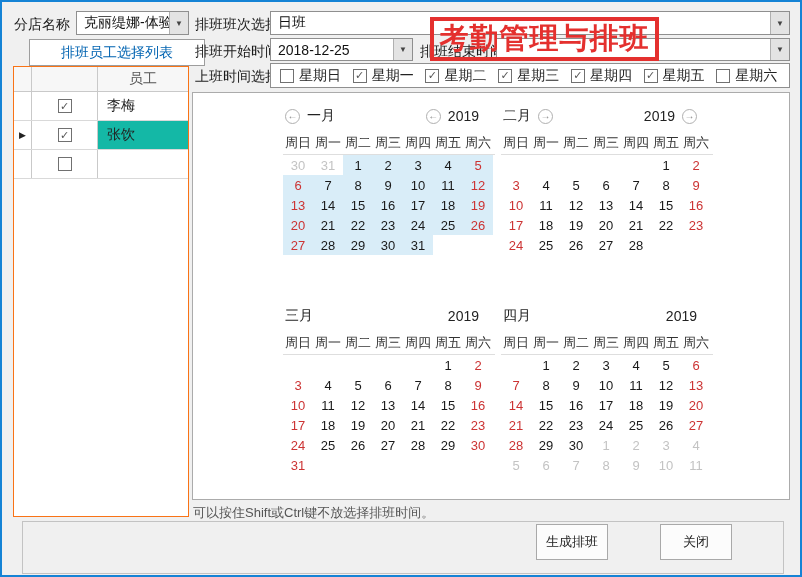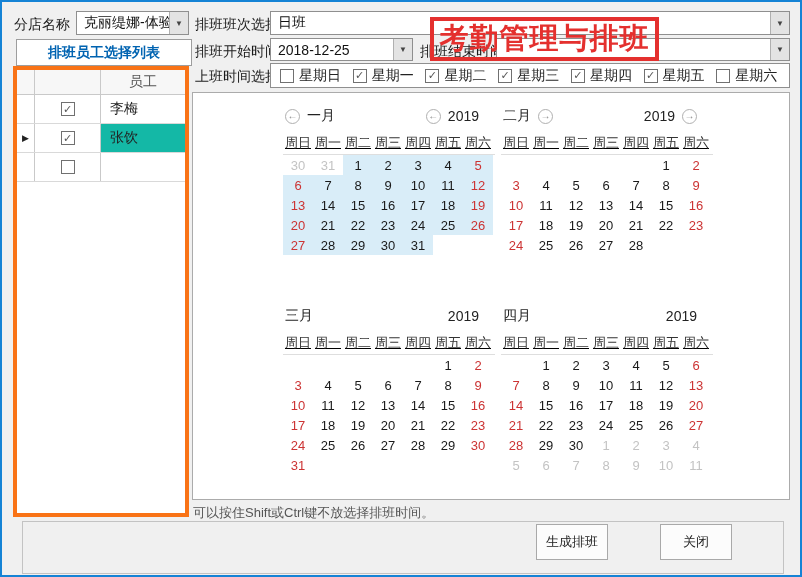--- a/index.html
+++ b/index.html
@@ -10,48 +10,48 @@
 
   .combo { position:absolute; background:#fff; border:1px solid #8f8f8f; display:flex; align-items:stretch; }
   .combo .val { flex:1; display:flex; align-items:center; padding-left:7px; font-size:14px; color:#111; white-space:nowrap; overflow:hidden; }
   .combo .dd { width:19px; background:#e3e3e3; border-left:1px solid #b0b0b0; display:flex; align-items:center; justify-content:center; font-size:8px; color:#444; }
 
   #lbl-branch { left:12px; top:14px; }
   #combo-branch { left:74px; top:9px; width:113px; height:24px; }
   #lbl-shift { left:193px; top:14px; }
   #combo-shift { left:268px; top:9px; width:520px; height:24px; }
 
-  #emp-title { position:absolute; left:14px; top:37px; width:176px; height:27px; background:#fff; border:1px solid #9d9d9d; color:#0063b1; font-weight:bold; font-size:14px; display:flex; align-items:center; justify-content:center;text-align:center; }
+  #emp-title { position:absolute; left:27px; top:37px; width:176px; height:27px; background:#fff; border:1px solid #9d9d9d; color:#0063b1; font-weight:normal; font-size:14px; display:flex; align-items:center; justify-content:center;text-align:center; }
 
   #lbl-start { left:193px; top:41px; }
   #combo-start { left:268px; top:36px; width:143px; height:23px; }
   #lbl-end { left:418px; top:41px; }
   #combo-end { left:494px; top:36px; width:294px; height:23px; }
 
   #lbl-worktime { left:193px; top:66px; }
   #weekday-box { position:absolute; left:268px; top:61px; width:520px; height:25px; background:#fff; border:1px solid #8f8f8f; display:flex; align-items:center; padding-left:9px; }
   .wk-item { display:flex; align-items:center; width:73px; gap:5px; font-size:14px; color:#222; }
   .cb { width:14px; height:14px; background:#fff; border:1px solid #707070; display:flex; align-items:center; justify-content:center; font-size:11px; color:#555; line-height:1; flex:none; }
 
-  #emp-table { position:absolute; left:11px; top:64px; width:176px; height:451px; background:#fff; border:4px solid #f97316; }
+  #emp-table { position:absolute; left:11px; top:64px; width:176px; height:451px; background:#fff; border:1px solid #f97316; }
   .emp-hrow { display:flex; height:25px; border-bottom:1px solid #c9c9c9; background:#f7f7f7; }
   .emp-row { display:flex; height:29px; border-bottom:1px solid #d9d9d9; background:#fff; }
   .cell-sel { width:18px; border-right:1px solid #c9c9c9; display:flex; align-items:center; justify-content:center; flex:none; }
   .cell-cb { width:66px; border-right:1px solid #c9c9c9; display:flex; align-items:center; justify-content:center; flex:none; }
   .cell-name { flex:1; display:flex; align-items:center; padding-left:9px; font-size:14px; color:#222; }
   .emp-hrow .cell-name { justify-content:center; padding-left:0; color:#555; }
   .emp-row.selected .cell-name { background:#14b8a6; }
   .arrow-right { font-size:9px; color:#222; }
 
   #cal-panel { position:absolute; left:190px; top:90px; width:598px; height:408px; background:#fff; border:1px solid #ababab; }
   .cal { position:absolute; width:212px; }
   .cal-header { display:flex; justify-content:space-between; align-items:center; height:22px; padding:0 16px 0 2px; font-size:14px; color:#222; }
   .hgroup { display:flex; align-items:center; gap:7px; }
   .circle-arrow { width:15px; height:15px; border:1px solid #b0b0b0; border-radius:50%; color:#8a8a8a; font-size:10px; line-height:1; display:flex; align-items:center; justify-content:center; }
-  .cal-weekdays { display:flex; height:23px; align-items:center; border-bottom:1px solid #dedede; margin-top:5px;text-decoration:underline; }
+  .cal-weekdays { display:flex; height:23px; align-items:center; border-bottom:1px solid #dedede; margin-top:5px; }
   .cal-weekdays span { width:30px; text-align:center; font-size:13px; color:#333; }
   .cal-week { display:flex; height:20px; margin-top:0; }
   .cal-week .cell { width:30px; height:20px; display:flex; align-items:center; justify-content:center; font-size:13px; color:#1a1a1a; }
   .cell.t-r { color:#cc3333; }
   .cell.t-m { color:#c3c3c3; }
   .cell.sel { background:#d9edf8; }
 
   #hint { position:absolute; left:191px; top:502px; font-size:13px; color:#555; }
   #bottom-box { position:absolute; left:20px; top:519px; width:762px; height:53px; border:1px solid #c3c3c3; }
   .btn { position:absolute; background:#fcfcfc; border:1px solid #a9a9a9; font-size:13px; color:#222; display:flex; align-items:center; justify-content:center; z-index:5; }

